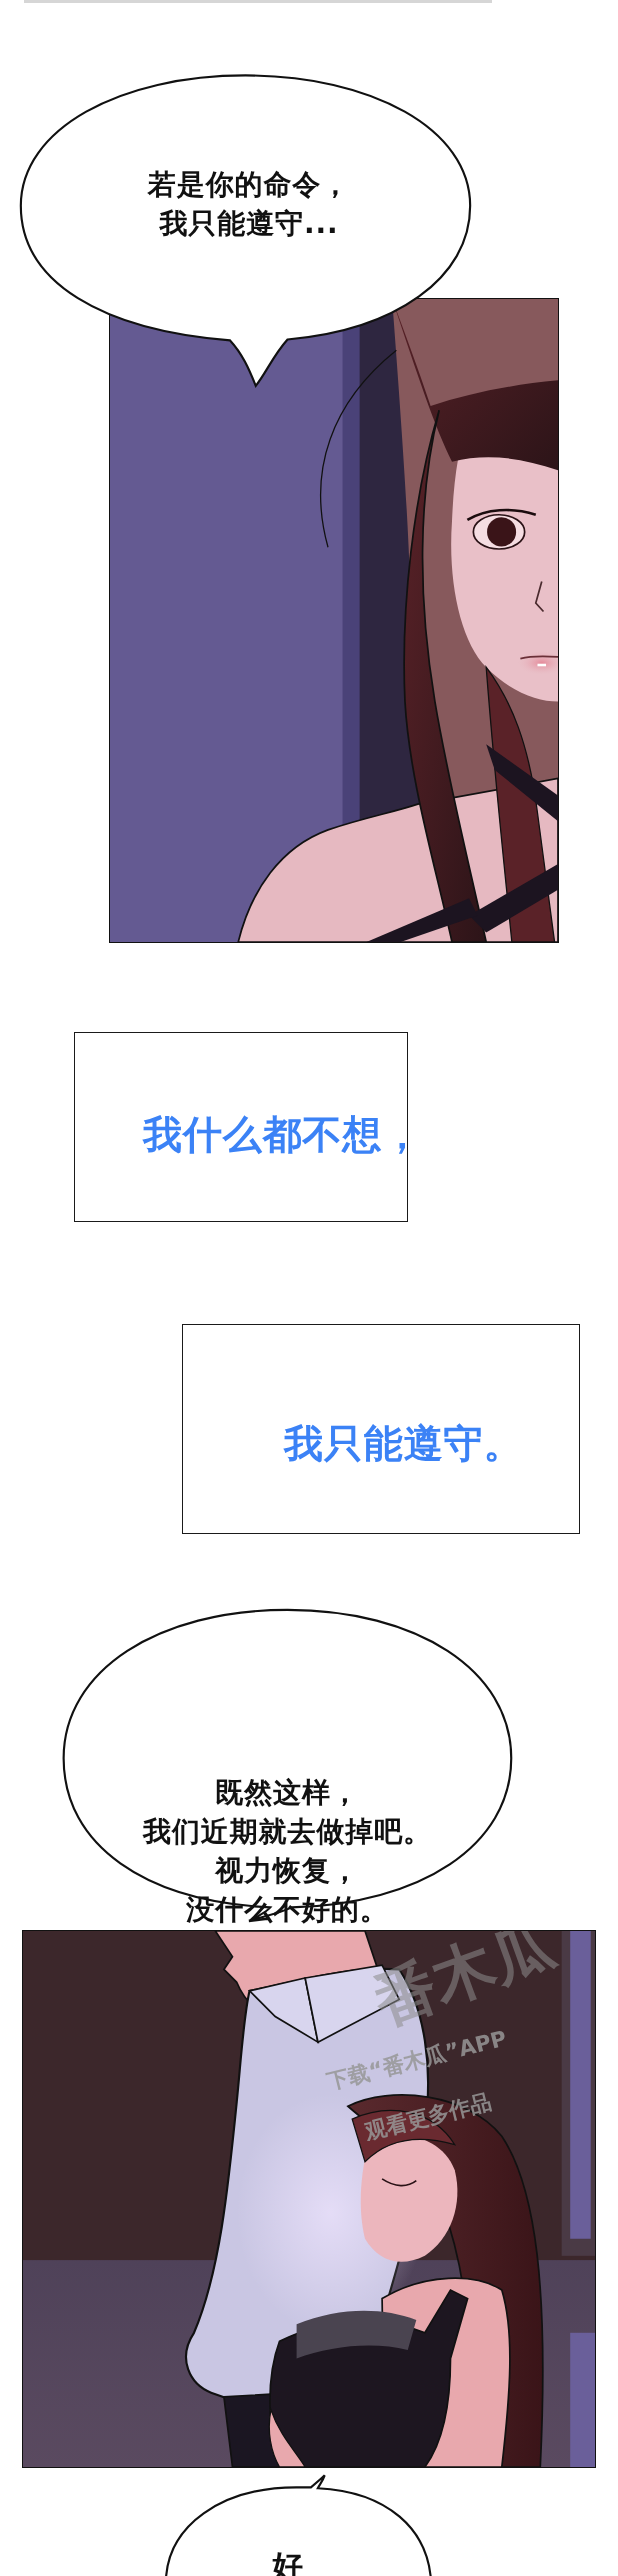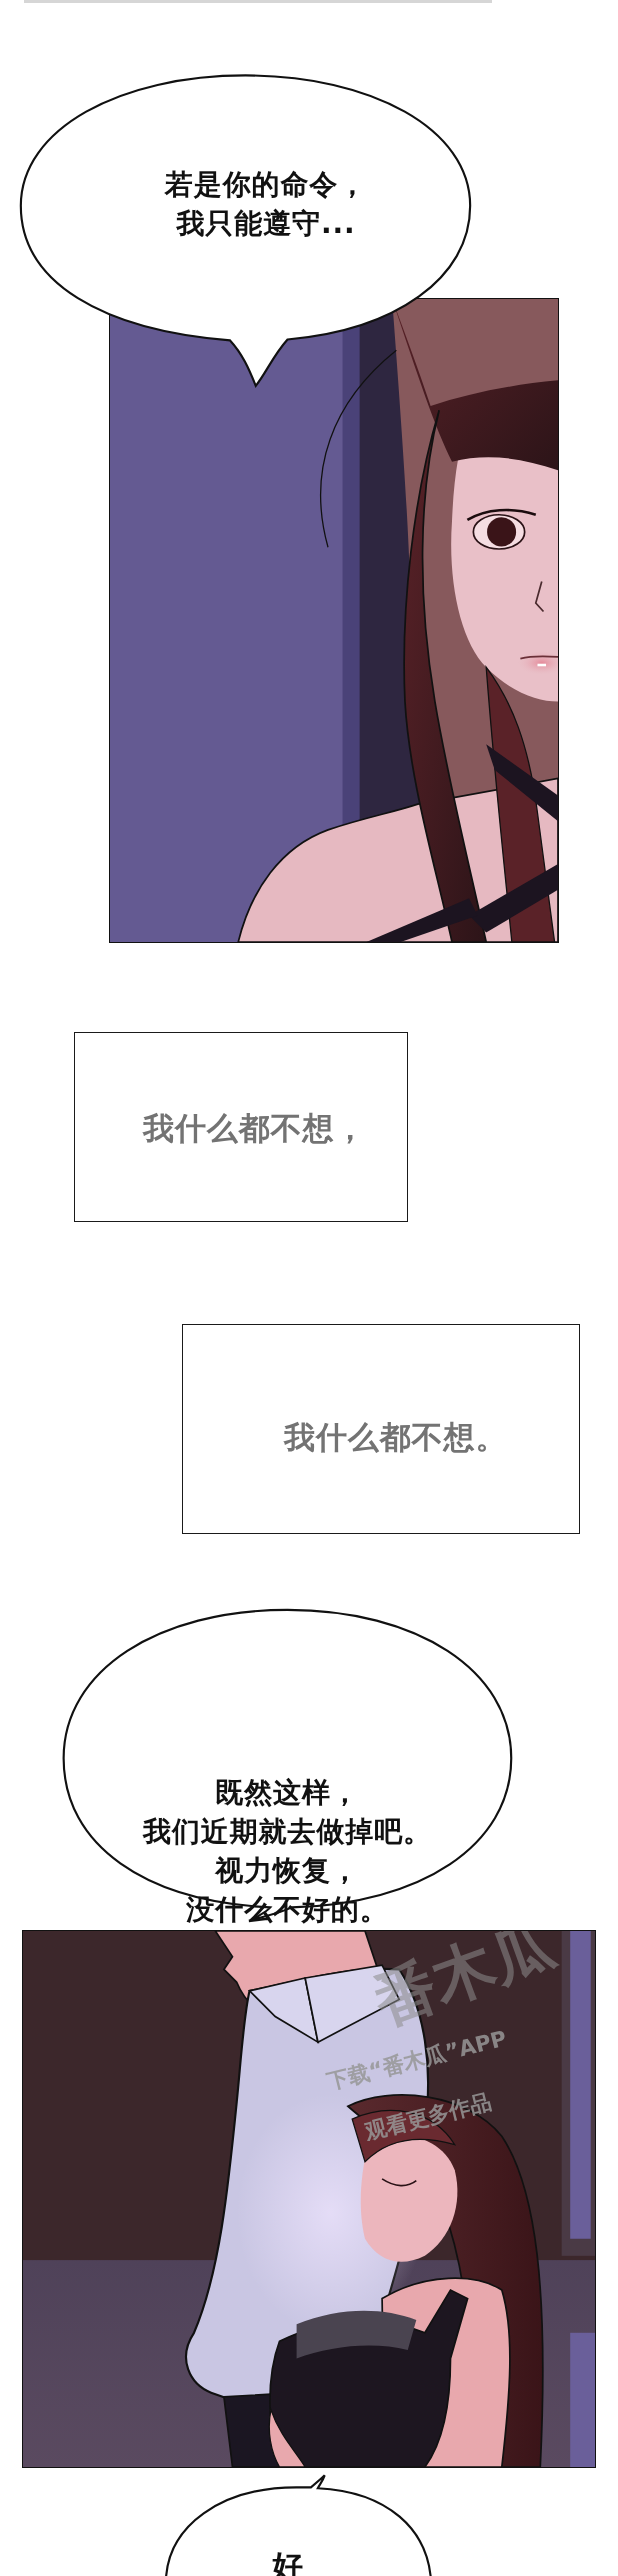--- a/index.html
+++ b/index.html
@@ -6,21 +6,21 @@
   body { width: 618px; height: 2576px; position: relative; overflow: hidden;
          font-family: "DejaVu Sans", "Liberation Sans", sans-serif; }
   .abs { position: absolute; }
   .topline { left: 24px; top: 0; width: 468px; height: 2.6px; background: #d6d6d6; }
   .panel { position: absolute; border: 1.7px solid #111; box-sizing: border-box; overflow: hidden; }
   .panel svg { position: absolute; left: 0; top: 0; width: 100%; height: 100%; }
   .bubble-svg { position: absolute; overflow: visible; }
   .bubble-text { position: absolute; text-align: center; color: #111; font-weight: bold;
                  font-size: 28px; line-height: 39px; white-space: pre; letter-spacing: 0.9px; }
   .caption-box { position: absolute; border: 1.7px solid #1a1a1a; box-sizing: border-box; background: #fff; }
-  .caption-text { position: absolute; color: #737373; font-weight: bold; font-size: 31px;
+  .caption-text { position: absolute; color: #3b82f6; font-weight: bold; font-size: 39px;
                   white-space: pre; letter-spacing: 0.9px; }
   .watermark { position: absolute; color: rgba(150,150,150,0.85); font-weight: bold;
                transform: rotate(-14deg); transform-origin: left top; white-space: pre; }
 </style>
 </head>
 <body>
 
 <div class="abs topline"></div>
 
 <div class="panel" style="left:109px; top:298px; width:450px; height:645px; background:#645a92;">
@@ -65,28 +65,28 @@
 
     <path d="M440 520 L524 580 L524 610 L450 550 Z" fill="#1c1420"></path>
     <path d="M420 720 L524 660 L524 690 L440 740 Z" fill="#1c1420"></path>
     <path d="M300 751 L420 700 L430 720 L340 751 Z" fill="#1c1420"></path>
   </svg>
 </div>
 
 <svg class="bubble-svg" style="left:0; top:60px;" width="515" height="343" viewBox="0 70 600 400">
   <path d="M268 397 C120 385 24 330 24 240 C24 150 140 88 286 88 C432 88 548 150 548 240 C548 325 460 385 335 396 C318 415 310 435 298 450 C290 430 282 412 268 397 Z" fill="#ffffff" stroke="#111" stroke-width="2.5"></path>
 </svg>
-<div class="bubble-text" style="left:137px; top:165px; width:258px;">若是你的命令，
+<div class="bubble-text" style="left:120px; top:165px; width:258px;">若是你的命令，
 我只能遵守...</div>
 
 <div class="caption-box" style="left:74px; top:1032px; width:334px; height:190px;"></div>
 <div class="caption-text" style="left:143px; top:1108px;">我什么都不想，</div>
 
 <div class="caption-box" style="left:182px; top:1324px; width:398px; height:210px;"></div>
-<div class="caption-text" style="left:284px; top:1417px;">我什么都不想。</div>
+<div class="caption-text" style="left:284px; top:1417px;">我只能遵守。</div>
 
 <svg class="bubble-svg" style="left:0; top:1597px;" width="532" height="343" viewBox="0 1860 620 400">
   <path d="M315 2222 C170 2215 74 2150 74 2048 C74 1945 185 1875 335 1875 C485 1875 596 1945 596 2048 C596 2150 490 2218 340 2222 C328 2228 310 2232 293 2237 C300 2232 310 2228 315 2222 Z" fill="#ffffff" stroke="#111" stroke-width="2.5"></path>
 </svg>
 <div class="bubble-text" style="left:116px; top:1773px; width:343px;">既然这样，
 我们近期就去做掉吧。
 视力恢复，
 没什么不好的。</div>
 
 <div class="panel" style="left:21.5px; top:1930px; width:574px; height:538px; background:#3c272b;">

